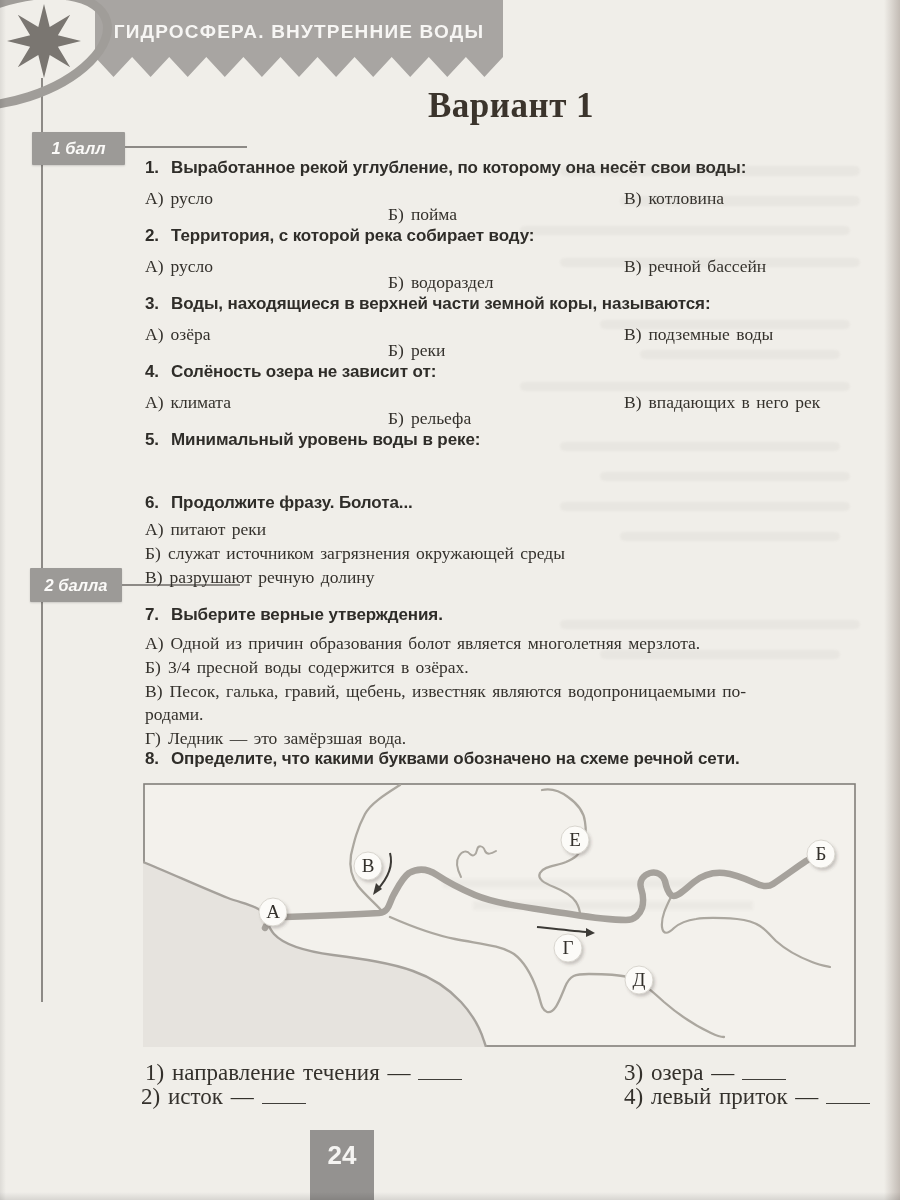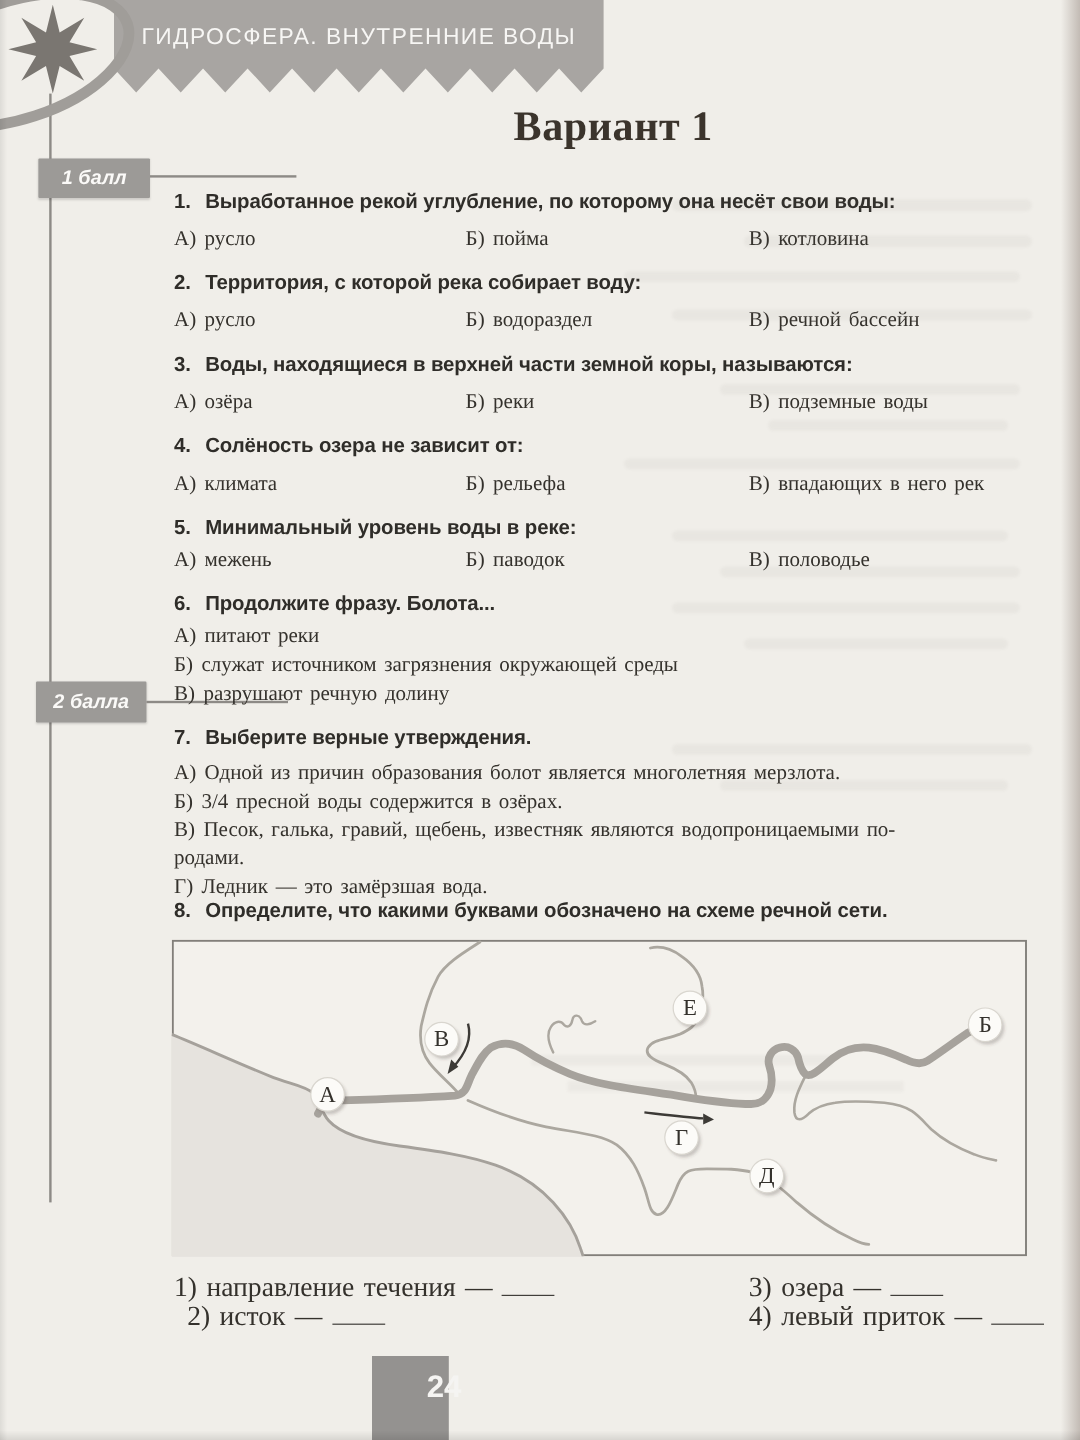--- a/index.html
+++ b/index.html
@@ -2,21 +2,21 @@
 <html><head>
 <meta charset="utf-8">
 <style>
   html,body{margin:0;padding:0;}
   .page{position:relative;width:900px;height:1200px;background:#f0eee9;overflow:hidden;
         font-family:"Liberation Serif",serif;color:#34312c;}
 
   
   .banner-svg{position:absolute;left:0;top:0;}
   .banner-title{position:absolute;left:95px;top:21px;width:408px;text-align:center;
-      font-family:"Liberation Sans",sans-serif;font-size:19px;font-weight:400;
+      font-family:"Liberation Sans",sans-serif;font-size:19px;font-weight:700;
       color:#f7f6f4;letter-spacing:1.2px;}
   .logo-svg{position:absolute;left:0;top:0;}
   .vline{position:absolute;left:41px;top:78px;width:2px;height:924px;background:#8d8a86;}
 
   .page-title{position:absolute;left:428px;top:86px;font-family:Liberation Serif, serif;
       font-size:35px;font-weight:bold;color:#3b342c;letter-spacing:0.5px;}
 
   .badge{position:absolute;background:#9c9a97;color:#fbfaf8;
       font-family:"Liberation Sans",sans-serif;font-style:italic;font-weight:bold;
       font-size:16.5px;border-radius:1px;display:flex;align-items:center;justify-content:center;
@@ -27,31 +27,31 @@
   .rule-1{left:125px;top:146px;width:122px;}
   .rule-2{left:122px;top:584px;width:118px;}
 
   
   .q-head{position:absolute;left:145px;width:722px;font-family:"Liberation Sans",sans-serif;
       font-weight:bold;font-size:17px;letter-spacing:-0.1px;color:#2f2d29;}
   .q-num{display:inline-block;width:26px;}
   .opt-row{position:absolute;left:145px;width:722px;height:24px;}
   .opt{position:absolute;top:0;font-size:17.5px;word-spacing:2px;white-space:nowrap;}
   .opt .letter,.q-line .letter{margin-right:7px;}
-  .c1{left:0;} .c2{left:243px;} .c3{left:479px;}
+  .c1{left:0;} .c2{left:243px;margin-top:16px;} .c3{left:479px;}
   .q-line{position:absolute;left:145px;width:724px;font-size:17.5px;word-spacing:2px;}
 
   
   .answer{position:absolute;font-size:23px;word-spacing:2px;white-space:nowrap;}
   .a-num{display:inline-block;width:27px;}
   .blank{display:inline-block;width:44px;height:13px;border-bottom:1.5px solid #403e3a;margin-left:8px;}
 
   .pagenum-box{position:absolute;left:310px;top:1130px;width:64px;height:70px;background:#949290;}
   .pagenum{position:absolute;left:0;top:10px;width:100%;text-align:center;
-      font-family:"Liberation Sans",sans-serif;font-weight:bold;font-size:26px;color:#f5f4f2;margin-left:28px;}
+      font-family:"Liberation Sans",sans-serif;font-weight:bold;font-size:26px;color:#f5f4f2;}
 
   
   .smudge{position:absolute;background:#6e6962;opacity:.055;border-radius:5px;filter:blur(1.3px);}
   .edge-right{position:absolute;right:0;top:0;width:16px;height:100%;
       background:linear-gradient(to right,rgba(90,70,60,0),rgba(90,70,60,.30));}
   .edge-bottom{position:absolute;left:0;bottom:0;width:100%;height:8px;
       background:linear-gradient(to bottom,rgba(0,0,0,0),rgba(0,0,0,.10));}
   .edge-left{position:absolute;left:0;top:0;width:6px;height:100%;
       background:linear-gradient(to right,rgba(0,0,0,.08),rgba(0,0,0,0));}
 
@@ -113,25 +113,20 @@
   </div>
   <div class="opt-row" style="top:392px">
     <span class="opt c1"><span class="letter">А)</span><span>климата</span></span>
     <span class="opt c2"><span class="letter">Б)</span><span>рельефа</span></span>
     <span class="opt c3"><span class="letter">В)</span><span>впадающих в него рек</span></span>
   </div>
 
   <div class="q-head" style="top:430px">
     <span class="q-num">5.</span><span>Минимальный уровень воды в реке:</span>
   </div>
-  <div class="opt-row" style="top:456px">
-    <span class="opt c1"><span class="letter">А)</span><span>межень</span></span>
-    <span class="opt c2"><span class="letter">Б)</span><span>паводок</span></span>
-    <span class="opt c3"><span class="letter">В)</span><span>половодье</span></span>
-  </div>
 
   <div class="q-head" style="top:493px">
     <span class="q-num">6.</span><span>Продолжите фразу. Болота...</span>
   </div>
   <div class="q-line" style="top:519px"><span class="letter">А)</span><span>питают реки</span></div>
   <div class="q-line" style="top:543px"><span class="letter">Б)</span><span>служат источником загрязнения окружающей среды</span></div>
   <div class="q-line" style="top:567px"><span class="letter">В)</span><span>разрушают речную долину</span></div>
 
   <div class="q-head" style="top:605px">
     <span class="q-num">7.</span><span>Выберите верные утверждения.</span>
@@ -205,21 +200,21 @@
     <g font-family="Liberation Serif,serif" font-size="19">
       <circle cx="434" cy="59.5" r="14" fill="rgba(70,64,56,.25)" filter="url(#soft)"></circle>
       <circle cx="432" cy="57" r="14" fill="#fcfbf8" stroke="#d9d6cf"></circle>
       <text x="432" y="63" text-anchor="middle" fill="#34312c">Е</text>
     </g>
   </svg>
 
   <div class="answer" style="left:145px;top:1060px">
     <span class="a-num">1)</span><span>направление течения —</span><span class="blank"></span>
   </div>
-  <div class="answer" style="left:156px;top:1084px">
+  <div class="answer" style="left:141px;top:1084px">
     <span class="a-num">2)</span><span>исток —</span><span class="blank"></span>
   </div>
   <div class="answer" style="left:624px;top:1060px">
     <span class="a-num">3)</span><span>озера —</span><span class="blank"></span>
   </div>
   <div class="answer" style="left:624px;top:1084px">
     <span class="a-num">4)</span><span>левый приток —</span><span class="blank"></span>
   </div>
 
   <div class="pagenum-box">

